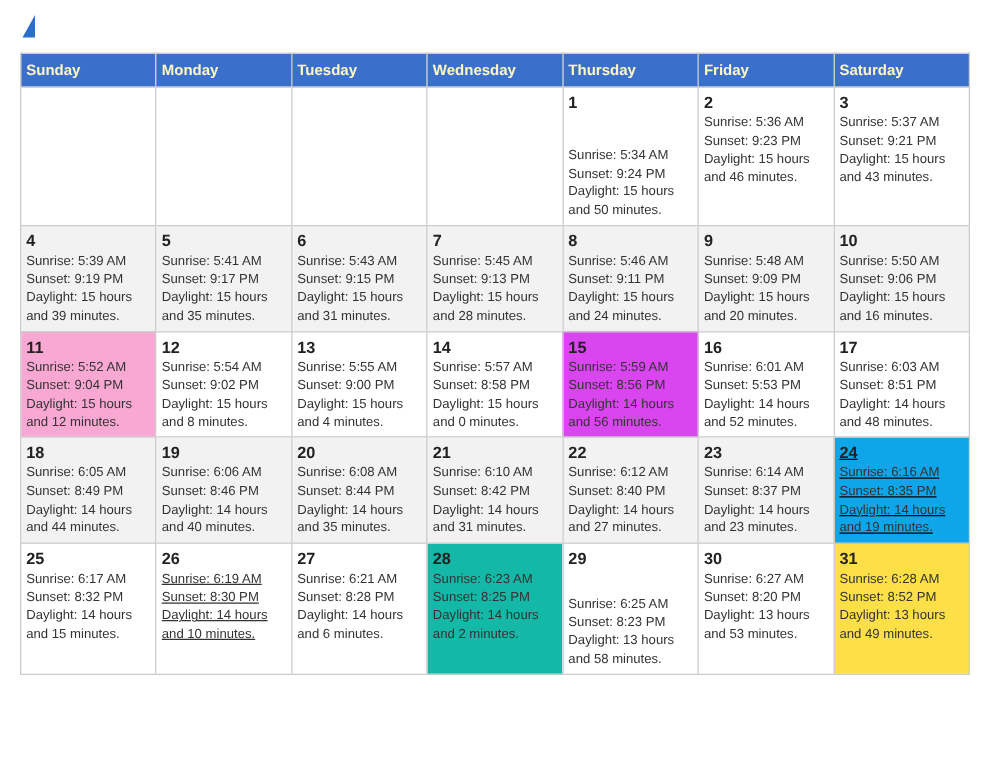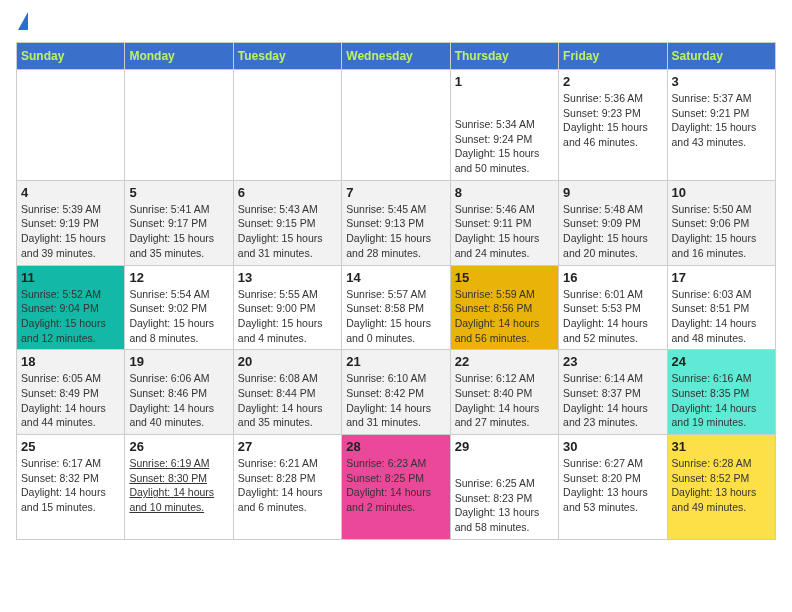--- a/index.html
+++ b/index.html
@@ -55,21 +55,21 @@
       font-size: 16px;
       color: #555;
     }
     .calendar {
       width: 100%;
       border-collapse: collapse;
       font-size: 11px;
     }
     .calendar th {
       background: #3a6fcc;
-      color: #bef264;
+      color: #fef9c3;
       padding: 6px 4px;
       text-align: left;
       font-weight: bold;
       font-size: 12px;
       border: 1px solid #ccc;
     }
     .calendar td {
       border: 1px solid #ccc;
       padding: 4px;
       vertical-align: top;
@@ -202,21 +202,21 @@
         </td>
         <td style="background: rgb(242, 242, 242);">
           <div class="day-num">10</div>
           <div class="day-info" style="white-space: pre-line;">Sunrise: 5:50 AM
 Sunset: 9:06 PM
 Daylight: 15 hours
 and 16 minutes.</div>
         </td>
       </tr>
       <tr>
-        <td style="background: #14b8a6;">
+        <td style="background: #f9a8d4;">
           <div class="day-num">11</div>
           <div class="day-info" style="white-space: pre-line;">Sunrise: 5:52 AM
 Sunset: 9:04 PM
 Daylight: 15 hours
 and 12 minutes.</div>
         </td>
         <td style="background: rgb(255, 255, 255);">
           <div class="day-num">12</div>
           <div class="day-info" style="white-space: pre-line;">Sunrise: 5:54 AM
 Sunset: 9:02 PM
@@ -230,21 +230,21 @@
 Daylight: 15 hours
 and 4 minutes.</div>
         </td>
         <td style="background: rgb(255, 255, 255);">
           <div class="day-num">14</div>
           <div class="day-info" style="white-space: pre-line;">Sunrise: 5:57 AM
 Sunset: 8:58 PM
 Daylight: 15 hours
 and 0 minutes.</div>
         </td>
-        <td style="background: #eab308;">
+        <td style="background: #d946ef;">
           <div class="day-num">15</div>
           <div class="day-info" style="white-space: pre-line;">Sunrise: 5:59 AM
 Sunset: 8:56 PM
 Daylight: 14 hours
 and 56 minutes.</div>
         </td>
         <td style="background: rgb(255, 255, 255);">
           <div class="day-num">16</div>
           <div class="day-info" style="white-space: pre-line;">Sunrise: 6:01 AM
 Sunset: 5:53 PM
@@ -295,21 +295,21 @@
 Daylight: 14 hours
 and 27 minutes.</div>
         </td>
         <td style="background: rgb(242, 242, 242);">
           <div class="day-num">23</div>
           <div class="day-info" style="white-space: pre-line;">Sunrise: 6:14 AM
 Sunset: 8:37 PM
 Daylight: 14 hours
 and 23 minutes.</div>
         </td>
-        <td style="background: #5eead4;">
+        <td style="background: #0ea5e9; text-decoration: underline;">
           <div class="day-num">24</div>
           <div class="day-info" style="white-space: pre-line;">Sunrise: 6:16 AM
 Sunset: 8:35 PM
 Daylight: 14 hours
 and 19 minutes.</div>
         </td>
       </tr>
       <tr>
         <td style="background: rgb(255, 255, 255); margin-top: 14px;">
           <div class="day-num">25</div>
@@ -325,21 +325,21 @@
 Daylight: 14 hours
 and 10 minutes.</div>
         </td>
         <td style="background: rgb(255, 255, 255);">
           <div class="day-num">27</div>
           <div class="day-info" style="white-space: pre-line;">Sunrise: 6:21 AM
 Sunset: 8:28 PM
 Daylight: 14 hours
 and 6 minutes.</div>
         </td>
-        <td style="background: #ec4899;">
+        <td style="background: #14b8a6;">
           <div class="day-num">28</div>
           <div class="day-info" style="white-space: pre-line;">Sunrise: 6:23 AM
 Sunset: 8:25 PM
 Daylight: 14 hours
 and 2 minutes.</div>
         </td>
         <td style="background: rgb(255, 255, 255);">
           <div class="day-num">29</div>
           <div class="day-info" style="white-space: pre-line; margin-top: 22px;">Sunrise: 6:25 AM
 Sunset: 8:23 PM

